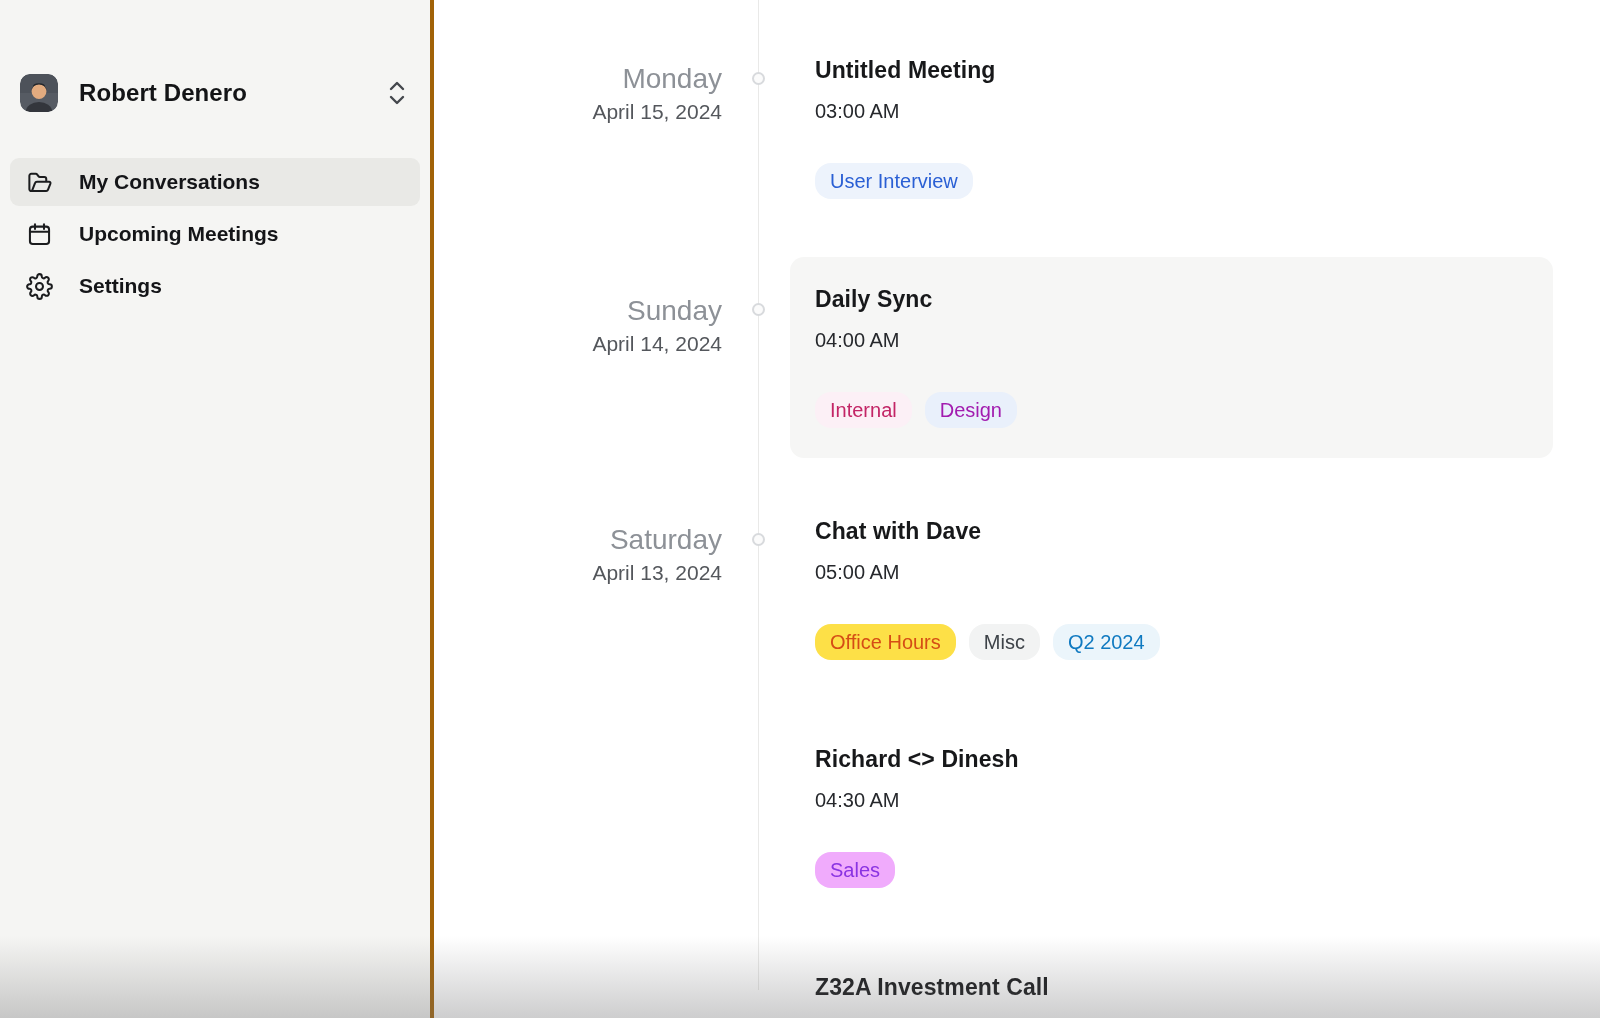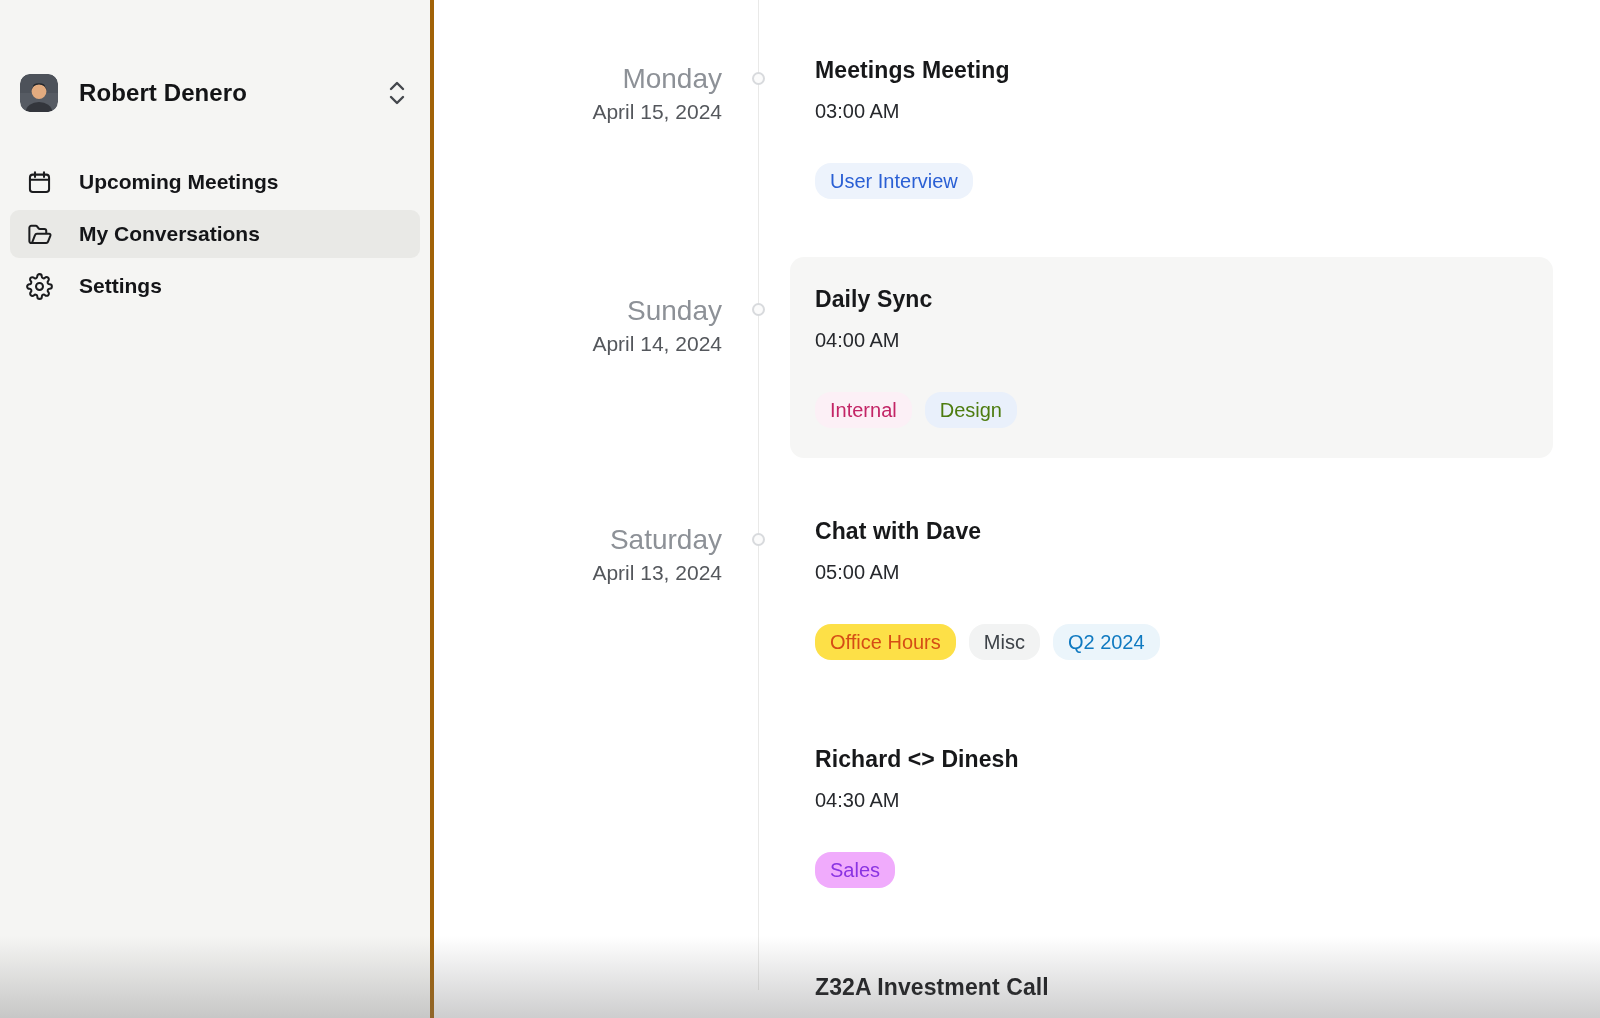--- a/index.html
+++ b/index.html
@@ -115,39 +115,39 @@
     <span class="profile-name">Robert Denero</span>
     <span class="chevron-updown">
       <svg width="22" height="28" viewBox="0 0 22 28" fill="none" stroke="#44474c" stroke-width="2.4" stroke-linecap="round" stroke-linejoin="round">
         <path d="M5 10 L11 4 L17 10"></path>
         <path d="M5 18 L11 24 L17 18"></path>
       </svg>
     </span>
   </div>
 
   <nav class="nav" id="nav-list">
+      <div class="nav-item selected">
+    <span class="icon">
+          <svg viewBox="0 0 24 24">
+            <path d="M5.5 19 L8 12.6 A1.8 1.8 0 0 1 9.7 11.4 H20.6 A1.2 1.2 0 0 1 21.7 13 L19.6 18.4 A1.8 1.8 0 0 1 17.9 19.6 H4.7 A1.7 1.7 0 0 1 3 17.9 V6 A1.7 1.7 0 0 1 4.7 4.3 H8.6 A1.7 1.7 0 0 1 10 5 l1 1.4 a1.7 1.7 0 0 0 1.4 0.7 H16.3 A1.7 1.7 0 0 1 18 8.8 V11.4"></path>
+          </svg>
+        </span>
+    <span class="label">My Conversations</span>
+  </div>
       <div class="nav-item">
     <span class="icon">
           <svg viewBox="0 0 24 24">
             <rect x="3.5" y="5" width="17" height="15.5" rx="2.5"></rect>
             <line x1="8" y1="3" x2="8" y2="7"></line>
             <line x1="16" y1="3" x2="16" y2="7"></line>
             <line x1="3.5" y1="9.5" x2="20.5" y2="9.5"></line>
           </svg>
         </span>
     <span class="label">Upcoming Meetings</span>
   </div>
-      <div class="nav-item selected">
-    <span class="icon">
-          <svg viewBox="0 0 24 24">
-            <path d="M5.5 19 L8 12.6 A1.8 1.8 0 0 1 9.7 11.4 H20.6 A1.2 1.2 0 0 1 21.7 13 L19.6 18.4 A1.8 1.8 0 0 1 17.9 19.6 H4.7 A1.7 1.7 0 0 1 3 17.9 V6 A1.7 1.7 0 0 1 4.7 4.3 H8.6 A1.7 1.7 0 0 1 10 5 l1 1.4 a1.7 1.7 0 0 0 1.4 0.7 H16.3 A1.7 1.7 0 0 1 18 8.8 V11.4"></path>
-          </svg>
-        </span>
-    <span class="label">My Conversations</span>
-  </div>
       <div class="nav-item">
     <span class="icon">
           <svg viewBox="0 0 24 24">
             <circle cx="12" cy="12" r="3.1"></circle>
             <path d="M19.4 15a1.65 1.65 0 0 0 .33 1.82l.06.06a2 2 0 0 1 0 2.83 2 2 0 0 1-2.83 0l-.06-.06a1.65 1.65 0 0 0-1.82-.33 1.65 1.65 0 0 0-1 1.51V21a2 2 0 0 1-2 2 2 2 0 0 1-2-2v-.09A1.65 1.65 0 0 0 9 19.4a1.65 1.65 0 0 0-1.82.33l-.06.06a2 2 0 0 1-2.83 0 2 2 0 0 1 0-2.83l.06-.06a1.65 1.65 0 0 0 .33-1.82 1.65 1.65 0 0 0-1.51-1H3a2 2 0 0 1-2-2 2 2 0 0 1 2-2h.09A1.65 1.65 0 0 0 4.6 9a1.65 1.65 0 0 0-.33-1.82l-.06-.06a2 2 0 0 1 0-2.83 2 2 0 0 1 2.83 0l.06.06a1.65 1.65 0 0 0 1.82.33H9a1.65 1.65 0 0 0 1-1.51V3a2 2 0 0 1 2-2 2 2 0 0 1 2 2v.09a1.65 1.65 0 0 0 1 1.51 1.65 1.65 0 0 0 1.82-.33l.06-.06a2 2 0 0 1 2.83 0 2 2 0 0 1 0 2.83l-.06.06a1.65 1.65 0 0 0-.33 1.82V9a1.65 1.65 0 0 0 1.51 1H21a2 2 0 0 1 2 2 2 2 0 0 1-2 2h-.09a1.65 1.65 0 0 0-1.51 1z"></path>
           </svg>
         </span>
     <span class="label">Settings</span>
   </div>
     </nav>
@@ -157,41 +157,41 @@
   <div class="vline"></div>
   <div class="content" id="timeline-root">
       <section class="group">
     <div class="date-col">
       <div class="day-name">Monday</div>
       <div class="date-text">April 15, 2024</div>
     </div>
     <span class="dot"></span>
     <div class="meetings-col">
           <article class="meeting">
-    <div class="m-title">Meetings Meeting</div>
+    <div class="m-title">Untitled Meeting</div>
     <div class="m-time">03:00 AM</div>
     <div class="m-tags">
               <span class="tag" style="color: rgb(42, 95, 212); background: rgb(237, 243, 252);">User Interview</span>
             </div>
   </article>
         </div>
   </section>
       <section class="group has-card">
     <div class="date-col">
       <div class="day-name">Sunday</div>
       <div class="date-text">April 14, 2024</div>
     </div>
     <span class="dot"></span>
     <div class="meetings-col">
           <article class="meeting card">
     <div class="m-title">Daily Sync</div>
     <div class="m-time">04:00 AM</div>
     <div class="m-tags">
               <span class="tag" style="color: rgb(195, 37, 102); background: rgb(252, 240, 246);">Internal</span>
-              <span class="tag" style="color: #4d7c0f; background: rgb(233, 240, 251);">Design</span>
+              <span class="tag" style="color: #a21caf; background: rgb(233, 240, 251);">Design</span>
             </div>
   </article>
         </div>
   </section>
       <section class="group">
     <div class="date-col">
       <div class="day-name">Saturday</div>
       <div class="date-text">April 13, 2024</div>
     </div>
     <span class="dot"></span>

